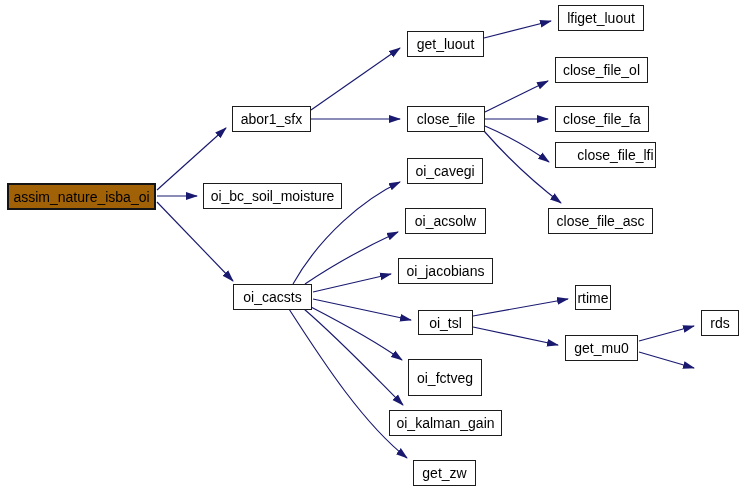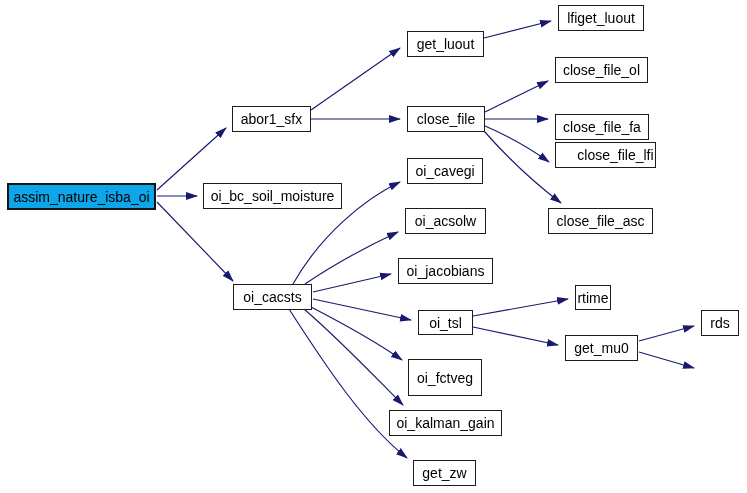--- a/index.html
+++ b/index.html
@@ -16,21 +16,21 @@
     box-sizing:border-box;
     border:1px solid #1c1c1c;
     background:#ffffff;
     color:#000000;
     display:flex;align-items:center;justify-content:center;
     font-size:14px;line-height:1;
     white-space:nowrap;
     cursor:pointer;
   }
   .node.root{
-    background:#0ea5e9;
+    background:#a16207;
     border:2px solid #141414;
     cursor:default;
   }
   .edge{stroke:#191970;stroke-width:1.15;fill:none;}
 </style>
 </head>
 <body>
 
 <div id="canvas">
 
@@ -72,21 +72,21 @@
   <div class="node" style="left:233px;top:284px;width:79px;height:26px;">oi_cacsts</div>
 
   <div class="node" style="left:407px;top:31px;width:77px;height:26px;">get_luout</div>
 
   <div class="node" style="left:407px;top:106px;width:78px;height:26px;">close_file</div>
 
   <div class="node" style="left:558px;top:5px;width:86px;height:26px;">lfiget_luout</div>
 
   <div class="node" style="left:555px;top:57px;width:93px;height:26px;">close_file_ol</div>
 
-  <div class="node" style="left:555px;top:106px;width:94px;height:26px;margin-top:8px;">close_file_fa</div>
+  <div class="node" style="left:555px;top:106px;width:94px;height:26px;">close_file_fa</div>
 
   <div class="node" style="left:555px;top:142px;width:101px;height:26px;padding-left:20px;">close_file_lfi</div>
 
   <div class="node" style="left:407px;top:158px;width:76px;height:26px;">oi_cavegi</div>
 
   <div class="node" style="left:548px;top:208px;width:105px;height:26px;">close_file_asc</div>
 
   <div class="node" style="left:405px;top:208px;width:81px;height:26px;">oi_acsolw</div>
 
   <div class="node" style="left:398px;top:258px;width:95px;height:26px;">oi_jacobians</div>

